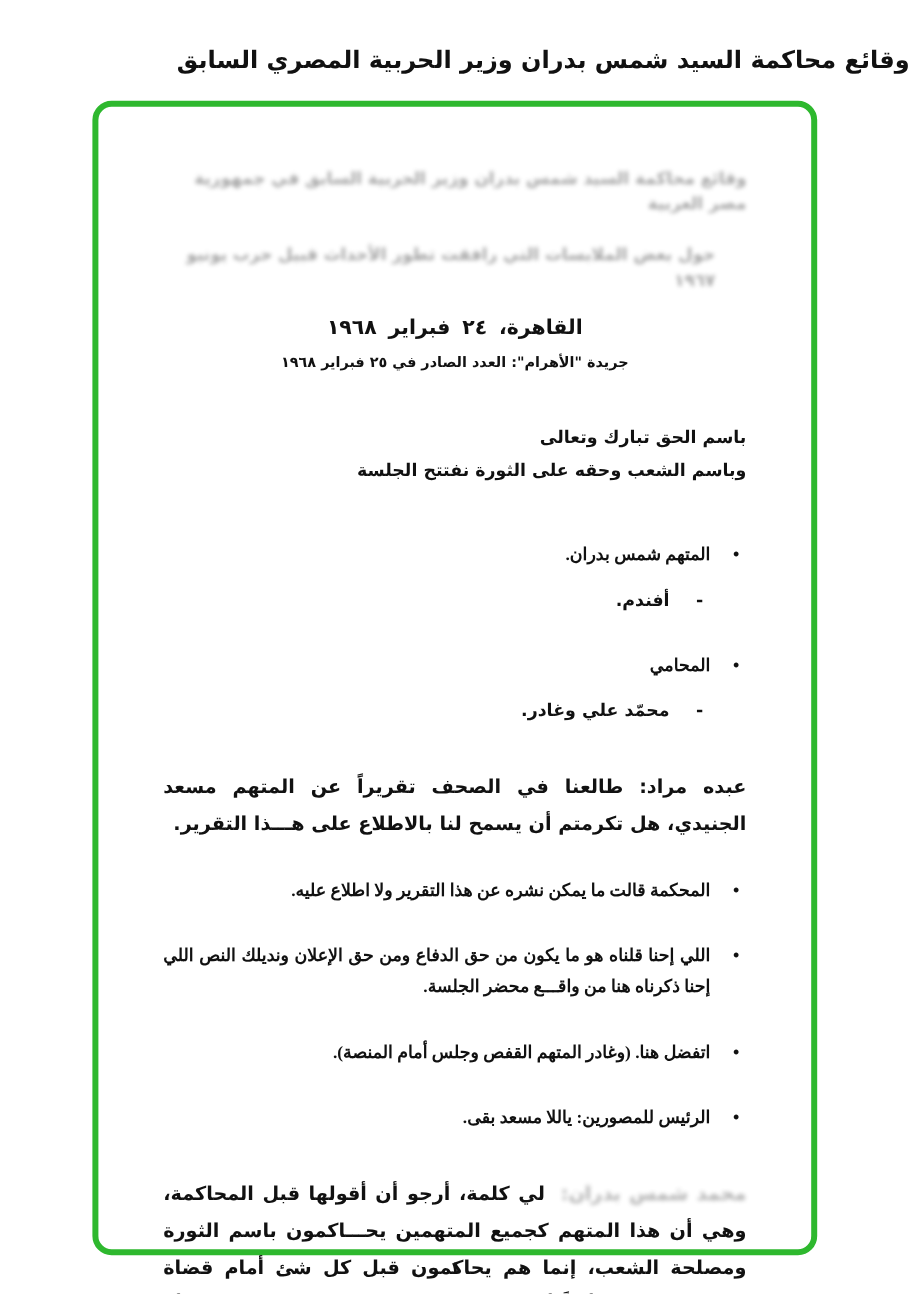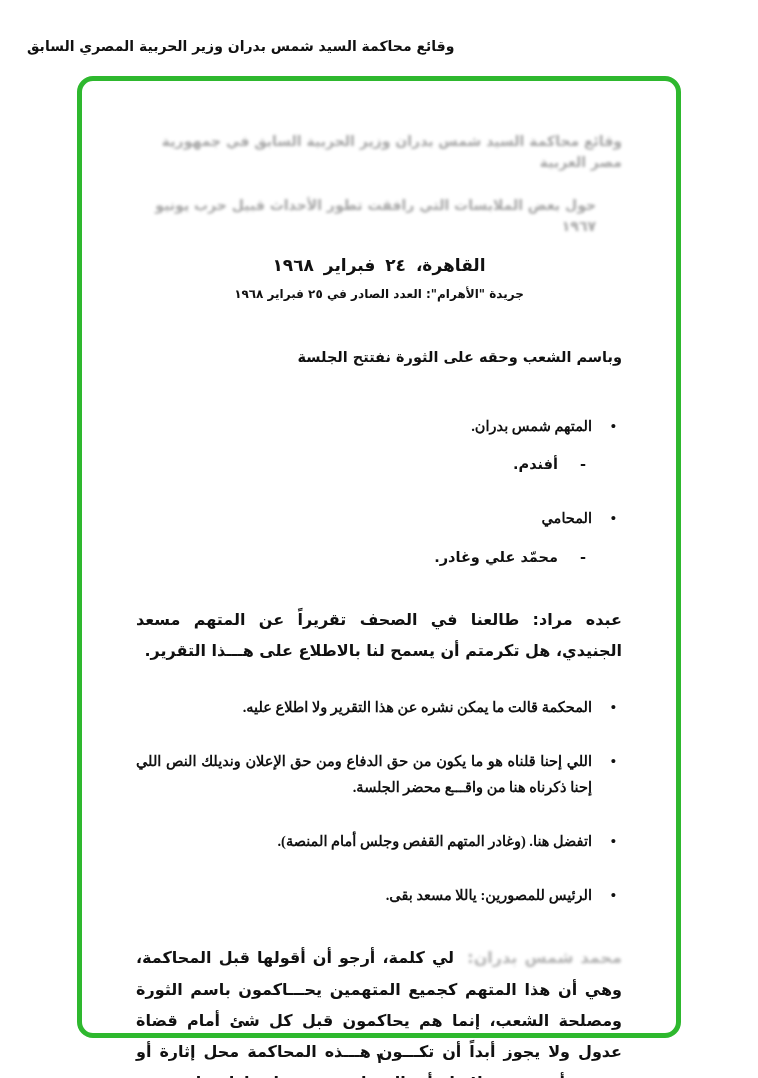--- a/index.html
+++ b/index.html
@@ -4,23 +4,23 @@
 <style>
   * { box-sizing: border-box; margin: 0; padding: 0; }
   html, body { width: 758px; height: 1078px; background: #ffffff; }
   body {
     font-family: "DejaVu Sans", sans-serif;
     position: relative;
     color: #111;
   }
   .page-header {
     padding-top: 38px;
-    text-align: left;
+    text-align: right;
     font-weight: bold;
-    font-size: 14px;
+    font-size: 20px;
     direction: rtl;
     padding-left: 27px;
   }
   .doc-frame {
     width: 604px;
     height: 962px;
     margin: 22px auto 0 auto;
     border: 5px solid #2eb82e;
     border-radius: 16px;
     padding: 50px 54px 20px 54px;
@@ -115,20 +115,21 @@
 
   <div class="faded-title faded-line-1">وقائع محاكمة السيد شمس بدران وزير الحربية السابق في جمهورية مصر العربية</div>
 
   <div class="faded-title faded-line-2">حول بعض الملابسات التي رافقت تطور الأحداث قبيل حرب يونيو ١٩٦٧</div>
 
   <div class="dateline">القاهرة، ٢٤ فبراير ١٩٦٨</div>
 
   <div class="source-line">جريدة "الأهرام": العدد الصادر في ٢٥ فبراير ١٩٦٨</div>
 
   <div class="opening">
+    <div>باسم الحق تبارك وتعالى</div>
     <div>وباسم الشعب وحقه على الثورة نفتتح الجلسة</div>
   </div>
 
   <div class="bullet mt-lg">المتهم شمس بدران.</div>
 
   <div class="dash mt-sm">أفندم.</div>
 
   <div class="bullet mt-md">المحامي</div>
 
   <div class="dash mt-sm">محمّد علي وغادر.</div>

